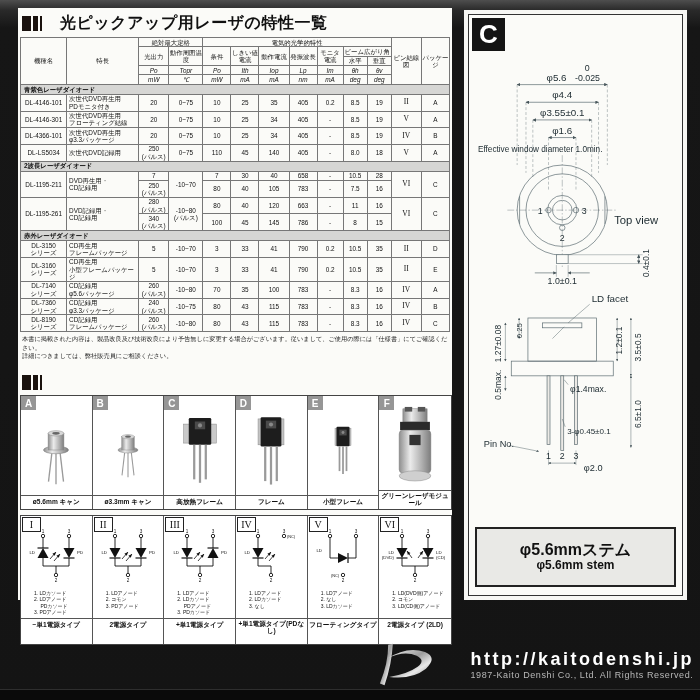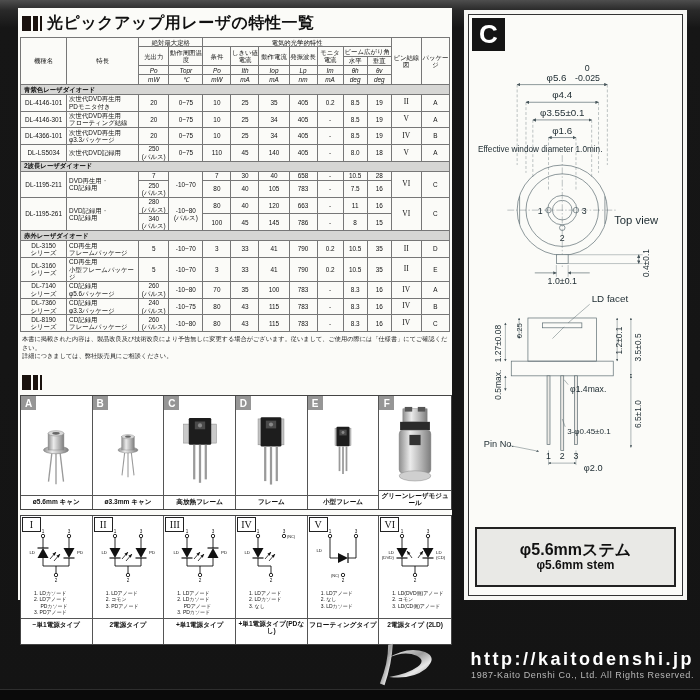--- a/index.html
+++ b/index.html
@@ -3,21 +3,21 @@
 <meta charset="utf-8">
 <style>
   html,body{margin:0;padding:0;background:#000;}
   .stage{position:relative;width:700px;height:700px;overflow:hidden;
     background:linear-gradient(180deg,#4e4e4e 0px,#2a2a2a 10px,#161616 28px,#141414 100%);
     font-family:"Liberation Sans",sans-serif;}
   .bottom-bar{position:absolute;left:0;right:0;bottom:0;height:10px;background:#0a0a0a;border-top:1px solid #2e2e2e;}
 
   
   .left-panel{position:absolute;left:18px;top:8px;width:434px;height:592px;background:#fbfbf8;color:#111;}
-  .sec-title{display:flex;align-items:center;gap:5px;padding:5px 4px 2px 4px;font-size:16px;font-weight:bold;letter-spacing:0.5px;}
+  .sec-title{display:flex;align-items:center;gap:18px;padding:5px 4px 2px 4px;font-size:16px;font-weight:bold;letter-spacing:0.5px;}
   .ticon{display:inline-flex;align-items:flex-end;gap:2px;height:15px;}
   .ticon i{display:inline-block;background:#1a120e;height:15px;}
   .ticon .b1{width:9px;}.ticon .b2{width:5px;}.ticon .b3{width:2px;}
 
   table.spec{border-collapse:collapse;table-layout:fixed;width:430px;margin:1px 2px 0 2px;
     font-size:6.4px;color:#111;border:1px solid #333;}
   table.spec th,table.spec td{border:0.5px solid #777;padding:0.5px 0;text-align:center;vertical-align:middle;
     line-height:1.15;font-weight:normal;overflow:hidden;}
   table.spec td.feat{text-align:left;padding-left:2px;}
   table.spec tr.sec td{background:#d6d6d4;text-align:left;font-weight:bold;padding-left:3px;height:8px;}
@@ -46,21 +46,21 @@
     font-size:26px;font-weight:bold;display:flex;align-items:center;justify-content:center;}
   .draw{position:absolute;top:40px;left:5px;width:202px;height:424px;}
   .stem-box{position:absolute;left:6px;right:6px;bottom:8px;height:56px;background:#e9e9e6;border:2px solid #222;
     display:flex;flex-direction:column;align-items:center;justify-content:center;color:#111;}
   .stem-box .jp{font-size:16px;font-weight:bold;line-height:1.15;}
   .stem-box .en{font-size:12px;font-weight:bold;line-height:1.15;}
 
   
   .footnotes{position:absolute;left:30px;top:601px;font-size:13px;line-height:19px;color:#e2e2e2;}
   .brand{position:absolute;right:6px;bottom:12px;display:flex;align-items:center;gap:6px;}
-  .brand-text{display:flex;flex-direction:column;align-items:flex-end;margin-left:26px;}
+  .brand-text{display:flex;flex-direction:column;margin-left:26px;}
   .brand-url{color:#fff;font-size:18px;font-weight:bold;letter-spacing:2.5px;line-height:20px;}
   .brand-copy{color:#b9b9b9;font-size:9px;letter-spacing:0.6px;line-height:12px;}
   svg text{font-family:"Liberation Sans",sans-serif;}
 </style>
 </head>
 <body>
 
 <div class="stage">
 
   <div class="left-panel">

